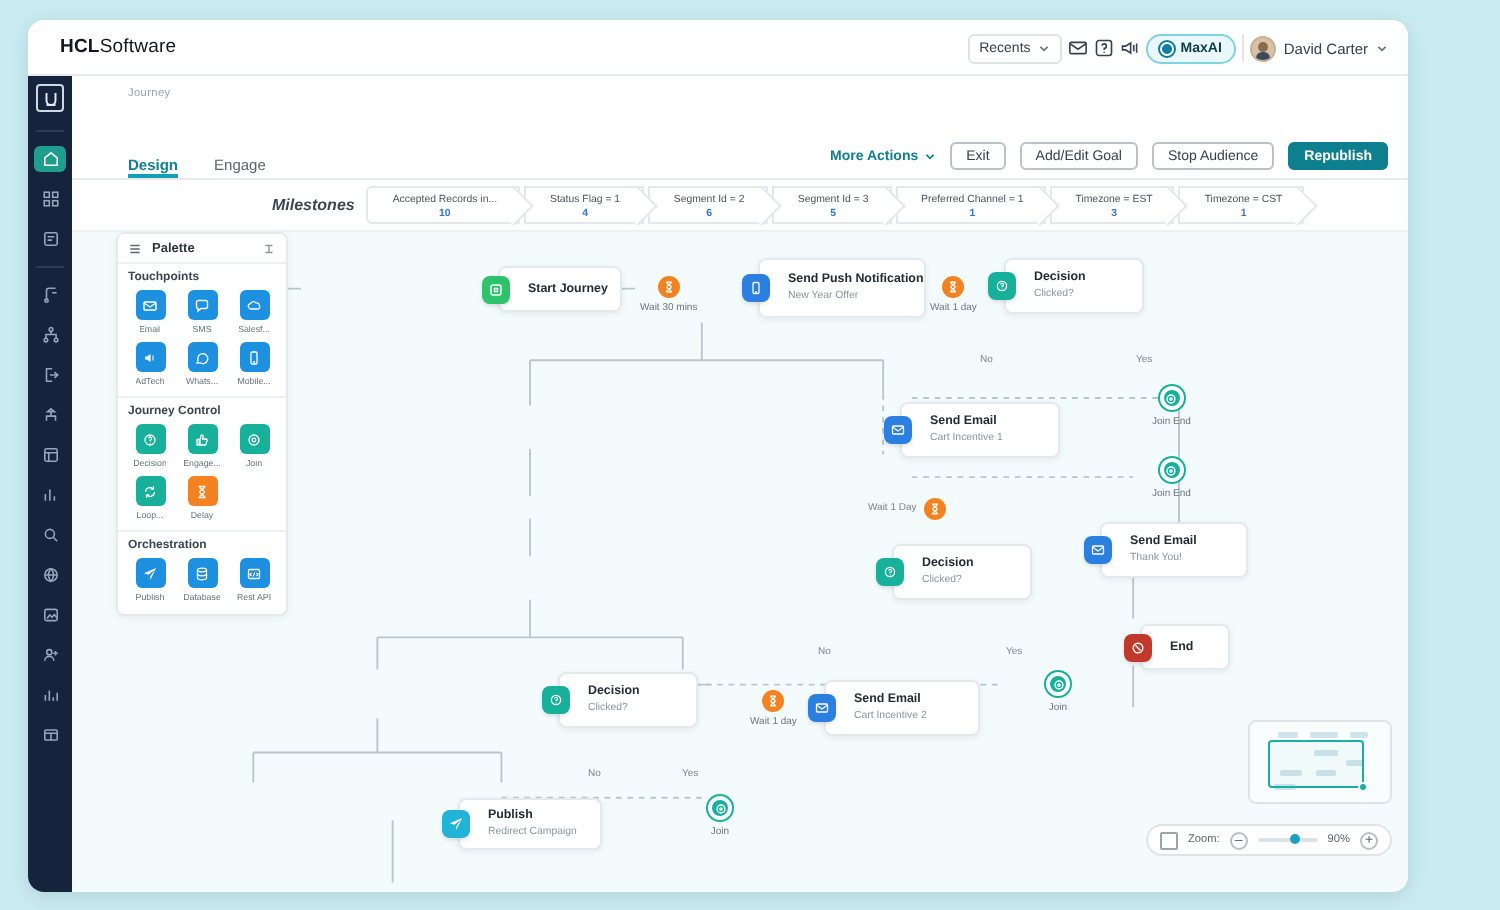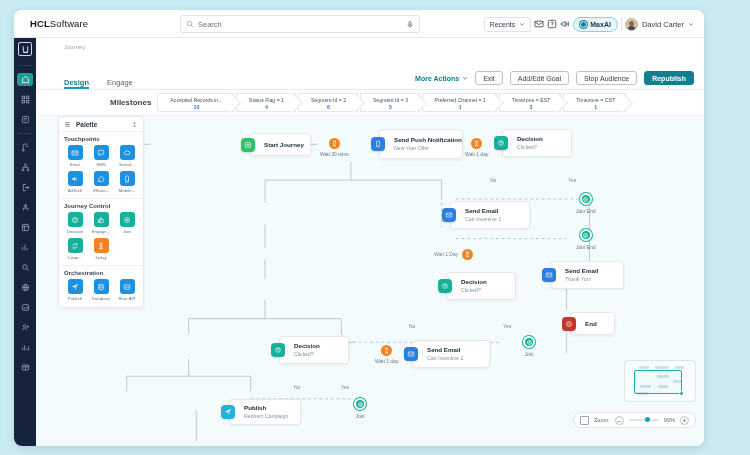--- a/index.html
+++ b/index.html
@@ -84,21 +84,21 @@
   .tab.on { color:#0f7f92; font-weight:700; border-bottom:2px solid #13a0b5; }
   .hactions { position:absolute; right:10px; bottom:4px; display:flex; align-items:center; gap:7px; }
   .lnk { font-size:7px; color:#0f7f92; font-weight:700; display:flex; align-items:center; gap:3px; }
   .btn { border:1px solid #b9c2cb; border-radius:3px; height:14px; padding:0 7px;
     display:flex; align-items:center; font-size:7px; color:#2c3views; color:#33404d; background:#fff; }
   .btn.primary { background:#0d7f8f; border-color:#0d7f8f; color:#fff; font-weight:700; }
 
   
   .mile { position:absolute; left:22px; top:80px; right:0; height:26px; background:#fff;
     border-bottom:1px solid #eef1f4; display:flex; align-items:center; }
-  .mile .mlabel { margin-left:74px; font-size:8px; color:#3b4652; font-weight:700; }
+  .mile .mlabel { margin-left:100px; font-size:8px; color:#3b4652; font-weight:700;font-style:italic; }
   .chips { display:flex; margin-left:6px; }
   .chip {
     position:relative; height:19px; background:#fff; border:1px solid #e3e8ed;
     padding:1px 10px 0 12px; min-width:60px;
     display:flex; flex-direction:column; align-items:center; justify-content:center;
     margin-right:2px;
   }
   .chip:first-child { border-radius:3px 0 0 3px; }
   .chip::after{
     content:""; position:absolute; right:-5px; top:2px; width:13px; height:13px;
@@ -184,35 +184,20 @@
   .expand { width:9px;height:9px;border:1px solid #9aa5af; border-radius:1px; }
 </style>
 </head>
 <body>
 
 <div class="app">
 
   <div class="topbar">
     <div class="brand"><span>HCL</span><span class="light">Software</span></div>
 
-    <div class="searchwrap">
-      <span class="ic">
-        <svg viewBox="0 0 16 16" width="8" height="8" fill="none" stroke="#9aa3ad" stroke-width="1.6">
-            <circle cx="7" cy="7" r="4.5"></circle>
-            <path d="M10.5 10.5 L14 14"></path>
-          </svg>
-      </span>
-      <input value="" placeholder="Search" style="">
-      <span class="ic">
-        <svg viewBox="0 0 16 16" width="8" height="9" fill="none" stroke="#4b5563" stroke-width="1.4">
-            <rect x="6" y="2" width="4" height="7" rx="2"></rect>
-            <path d="M4 8a4 4 0 0 0 8 0M8 12v2"></path>
-          </svg>
-      </span>
-    </div>
 
     <div class="top-right">
       <div class="recents">
         <span>Recents</span>
         <span class="ic">
           <svg viewBox="0 0 10 10" width="6" height="6" fill="none" stroke="#6b7280" stroke-width="1.4">
               <path d="M2 4 L5 7 L8 4"></path>
             </svg>
         </span>
       </div>

